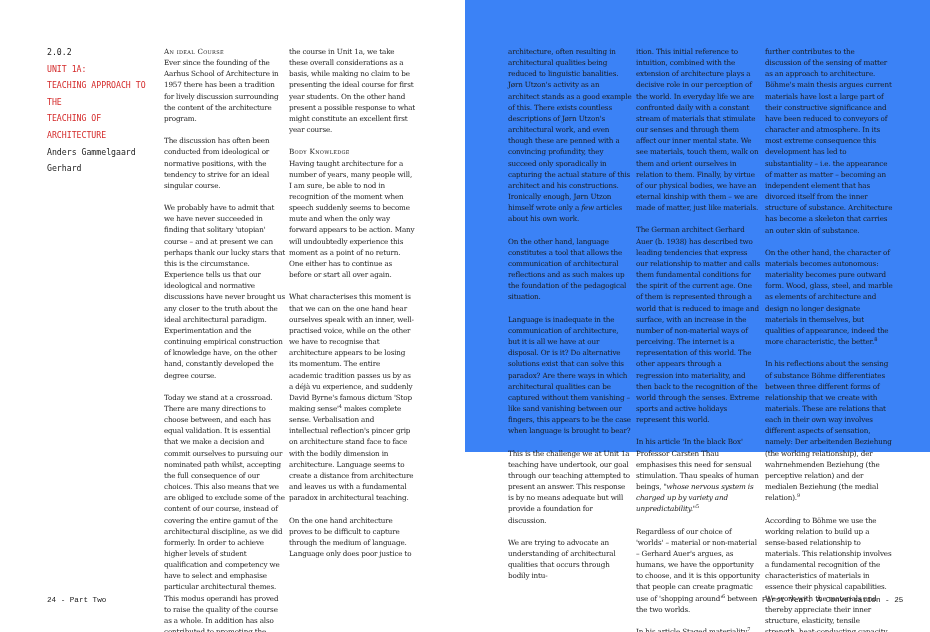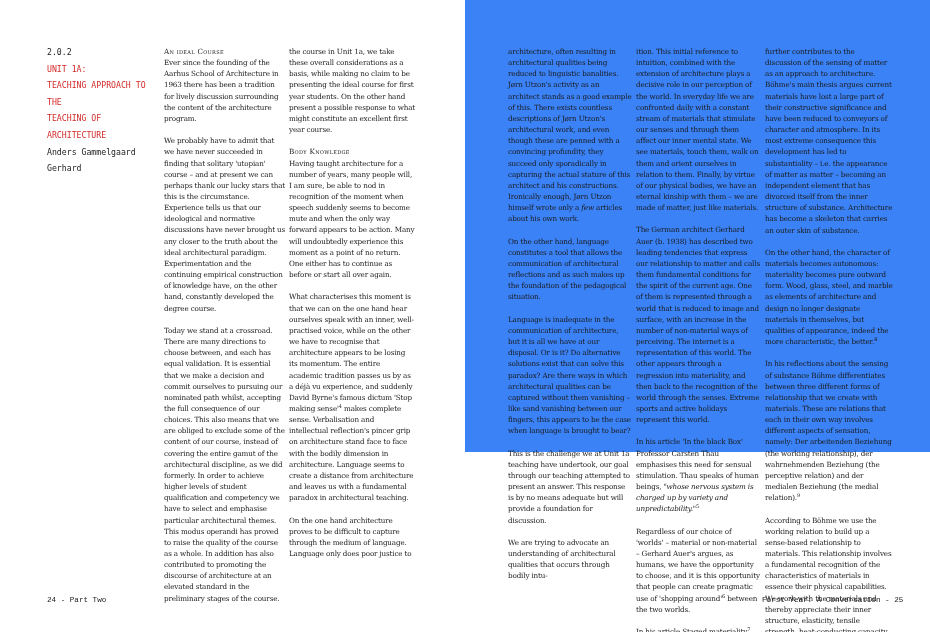--- a/index.html
+++ b/index.html
@@ -45,21 +45,22 @@
       <div class="num">2.0.2</div>
       <div class="red">UNIT 1A:</div>
       <div class="red">TEACHING APPROACH TO THE</div>
       <div class="red">TEACHING OF ARCHITECTURE</div>
       <div class="author">Anders Gammelgaard</div>
       <div class="author">Gerhard</div>
     </div>
 
     <div class="col" style="left:164px; width:122px;">
       <p class="head-sc tight">An ideal Course</p>
-      <p>Ever since the founding of the Aarhus School of Architecture in 1963 there has been a tradition for lively discussion surrounding the content of the architecture program.</p>
+      <p>Ever since the founding of the Aarhus School of Architecture in 1957 there has been a tradition for lively discussion surrounding the content of the architecture program.</p>
+      <p>The discussion has often been conducted from ideological or normative positions, with the tendency to strive for an ideal singular course.</p>
       <p>We probably have to admit that we have never succeeded in finding that solitary 'utopian' course – and at present we can perhaps thank our lucky stars that this is the circumstance. Experience tells us that our ideological and normative discussions have never brought us any closer to the truth about the ideal architectural paradigm. Experimentation and the continuing empirical construction of knowledge have, on the other hand, constantly developed the degree course.</p>
       <p>Today we stand at a crossroad. There are many directions to choose between, and each has equal validation. It is essential that we make a decision and commit ourselves to pursuing our nominated path whilst, accepting the full consequence of our choices. This also means that we are obliged to exclude some of the content of our course, instead of covering the entire gamut of the architectural discipline, as we did formerly. In order to achieve higher levels of student qualification and competency we have to select and emphasise particular architectural themes. This modus operandi has proved to raise the quality of the course as a whole. In addition has also contributed to promoting the discourse of architecture at an elevated standard in the preliminary stages of the course.</p>
 
     </div>
 
     <div class="col" style="left:289px; width:126px;">
       <p>the course in Unit 1a, we take these overall considerations as a basis, while making no claim to be presenting the ideal course for first year students. On the other hand present a possible response to what might constitute an excellent first year course.</p>
       <p class="head-sc tight">Body Knowledge</p>
       <p>Having taught architecture for a number of years, many people will, I am sure, be able to nod in recognition of the moment when speech suddenly seems to become mute and when the only way forward appears to be action. Many will undoubtedly experience this moment as a point of no return. One either has to continue as before or start all over again.</p>
       <p><span>What characterises this moment is that we can on the one hand hear ourselves speak with an inner, well-practised voice, while on the other we have to recognise that architecture appears to be losing its momentum. The entire academic tradition passes us by as a déjà vu experience, and suddenly David Byrne's famous dictum 'Stop making sense'</span><sup>4</sup><span> makes complete sense. Verbalisation and intellectual reflection's pincer grip on architecture stand face to face with the bodily dimension in architecture. Language seems to create a distance from architecture and leaves us with a fundamental paradox in architectural teaching.</span></p>

